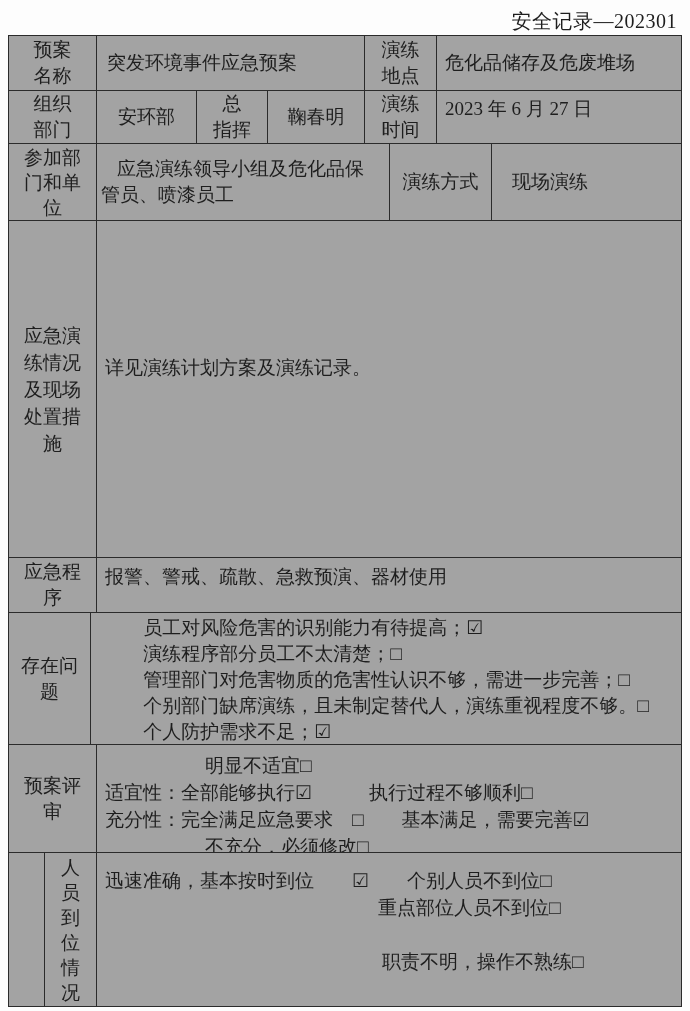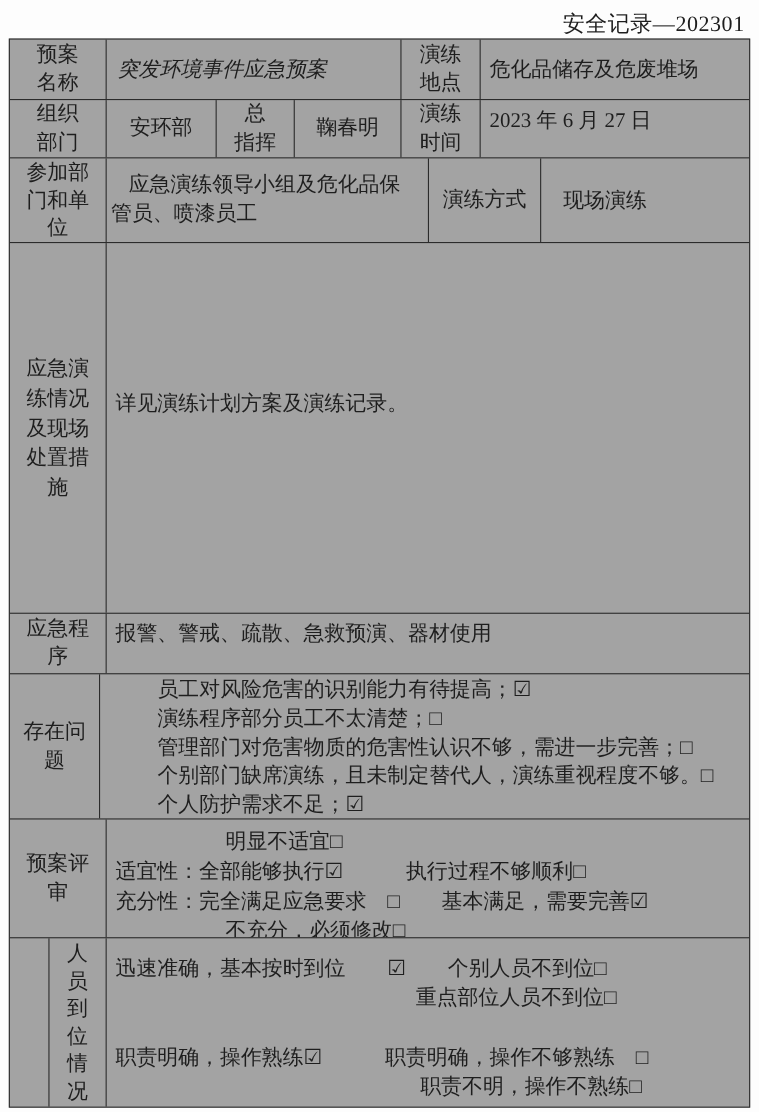--- a/index.html
+++ b/index.html
@@ -49,21 +49,21 @@
   .w36  { width: 36px;  }
   .w52  { width: 52px;  }
   .w71  { width: 71px;  }
   .w72  { width: 72px;  }
   .w88  { width: 88px;  }
   .w97  { width: 97px;  }
   .w100 { width: 100px; }
   .w102 { width: 102px; }
   .w189 { width: 189px; }
   .w244 { width: 244px; }
-  .w268 { width: 268px; font-style: italic; }
+  .w268 { width: 268px; }
   .w293 { width: 293px; }
   .w584 { width: 584px; }
 
   .label {
     display: flex; align-items: center; justify-content: center;
     text-align: center;
     line-height: 26px;
     white-space: pre-line;
   }
   .lh25 { line-height: 25px; }
@@ -178,18 +178,17 @@
     <div class="cell w52 label lh25">人
 员
 到
 位
 情
 况</div>
     <div class="cell w584 personnel-content">
       <div class="line">迅速准确，基本按时到位　　☑　　个别人员不到位□</div>
       <div class="line ind273">重点部位人员不到位□</div>
       <div class="line"></div>
-      <div class="line">职责明确，操作熟练☑　　　职责明确，操作不够熟练　□</div>
       <div class="line ind277">职责不明，操作不熟练□</div>
     </div>
   </div>
 
 </div>
 
 </body></html>

